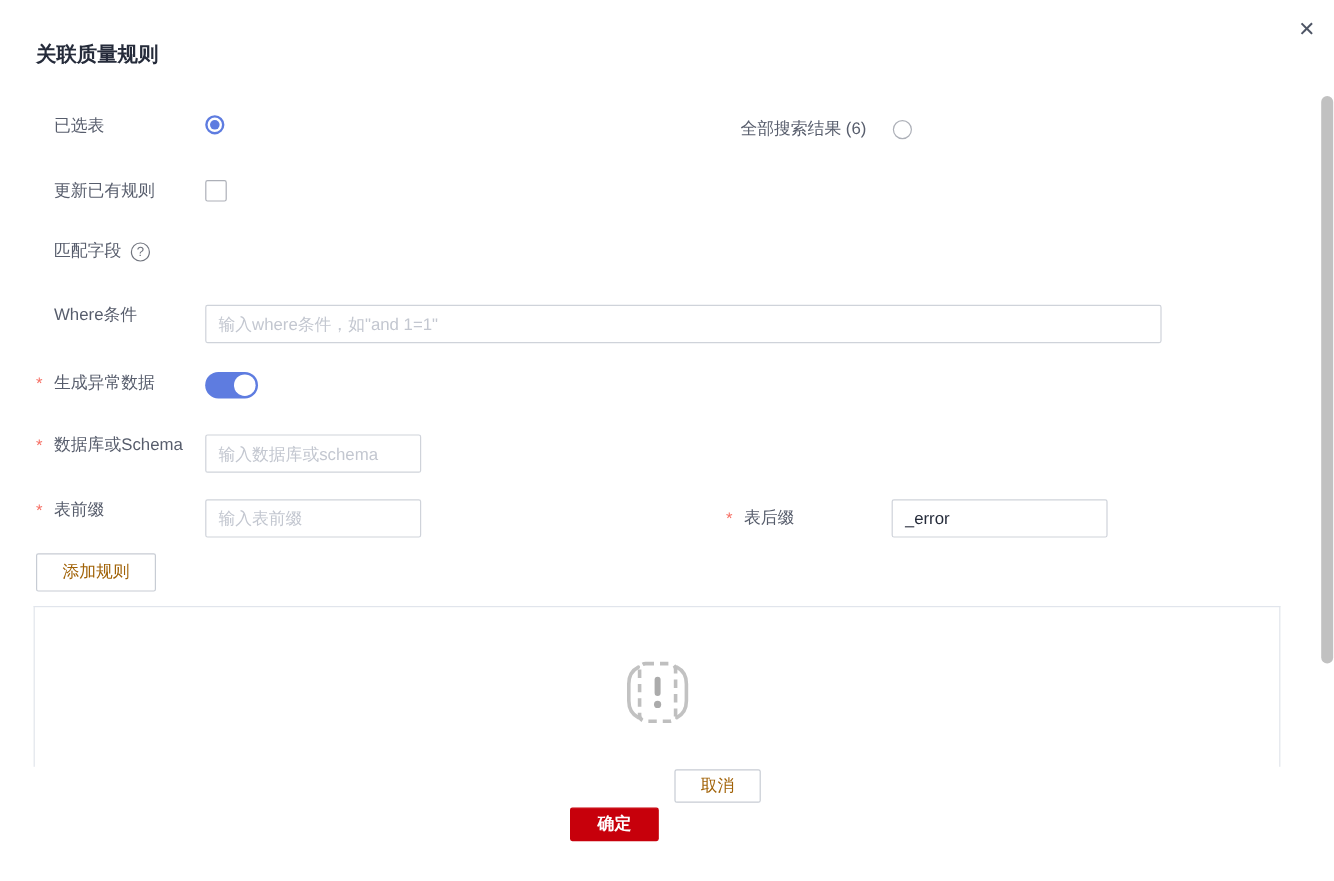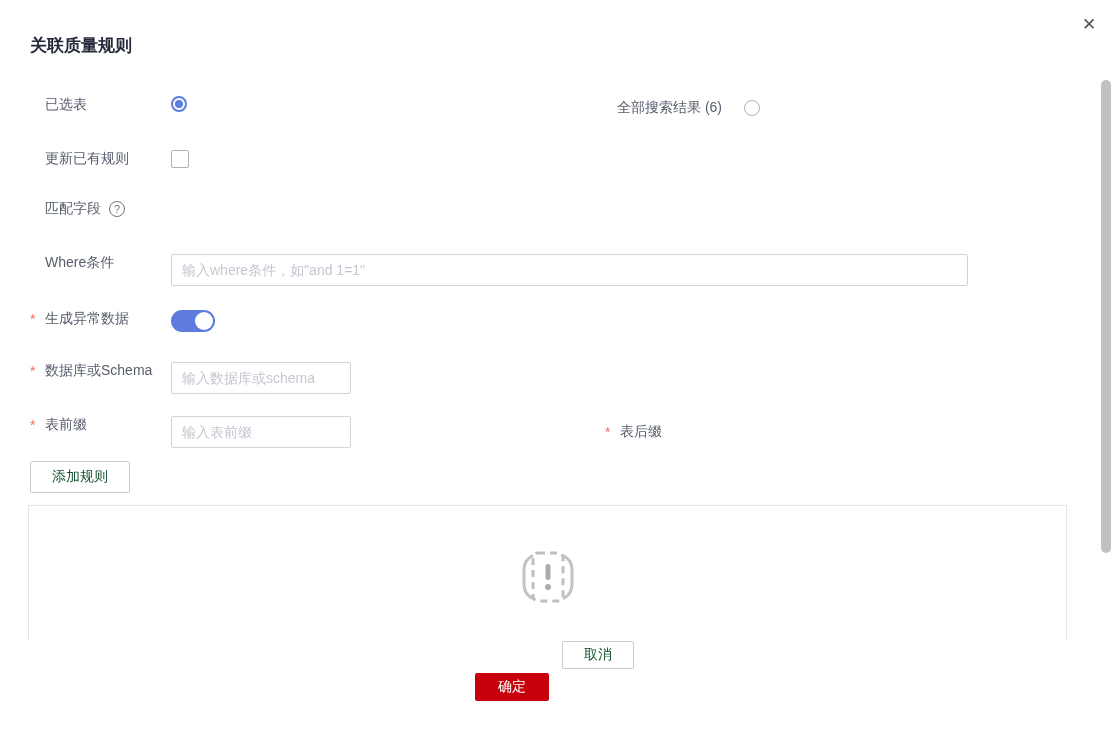--- a/index.html
+++ b/index.html
@@ -66,33 +66,33 @@
     font-family: "Liberation Sans", "DejaVu Sans", sans-serif;
   }
   .txt::placeholder { color: #c3c7d0; opacity: 1; }
   .txt.wide { width: 797px; }
   .txt.small { width: 180px; }
 
   .btn {
     border-radius: 2px; font-size: 14px; cursor: pointer; text-align: center;
     font-family: "Liberation Sans", "DejaVu Sans", sans-serif;
   }
-  .btn.ghost { background: #fff; border: 1px solid #c7ccd4; color: #14532d; }
+  .btn.ghost { background: #fff; border: 1px solid #c7ccd4; color: #a16207; }
   .add-btn { position: absolute; left: 30px; top: 461px; width: 100px; height: 32px; }
 
   .panel {
     position: absolute; left: 28px; top: 505px; width: 1039px; height: 134px;
     border: 1px solid #e1e5ec; border-bottom: none; background: #fff;
     display: flex; justify-content: center;
   }
   .empty-icon { margin-top: 40px; }
 
   .footer-ok {
     position: absolute; left: 475px; top: 673px; width: 74px; height: 28px;
-    background: #c7000b; border: 1px solid #c7000b; color: #fff;
+    background: #c7000b; border: 1px solid #c7000b; color: #fff; font-weight: bold;
   }
   .footer-cancel {
     position: absolute; left: 562px; top: 641px; width: 72px; height: 28px;
   }
 
   .scrollbar-thumb {
     position: absolute; right: 1px; top: 80px; width: 10px; height: 473px;
     background: #c1c1c1; border-radius: 6px; cursor: pointer;
   }
 
@@ -152,20 +152,21 @@
 
   <div class="row" style="top:416px; height:32px; width:1040px;">
     <span class="label label-col">
       <span class="req">*</span><span>表前缀</span>
     </span>
     <input class="txt small" type="text" placeholder="输入表前缀" style="">
     <span class="suffix-group">
       <span class="label">
         <span class="req">*</span><span>表后缀</span>
       </span>
+      <input class="txt small" type="text" value="_error" style="">
     </span>
   </div>
 
   <button class="btn ghost add-btn">添加规则</button>
 
   <div class="panel">
     <svg class="empty-icon" width="64" height="62" viewBox="0 0 64 62">
       <path d="M16,10 C10,13 8,19 8,24 L8,38 C8,44 10,49 16,52" fill="none" stroke="#c2c2c2" stroke-width="3" stroke-linecap="round"></path>
       <path d="M48,10 C54,13 56,19 56,24 L56,38 C56,44 54,49 48,52" fill="none" stroke="#c2c2c2" stroke-width="3" stroke-linecap="round"></path>
       <rect x="17" y="7" width="30" height="48" rx="5" fill="#ffffff" stroke="#bfbfbf" stroke-width="3" stroke-dasharray="7 5"></rect>

